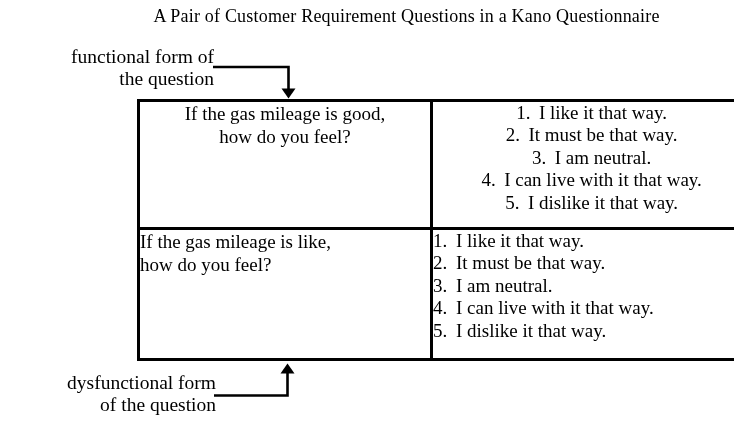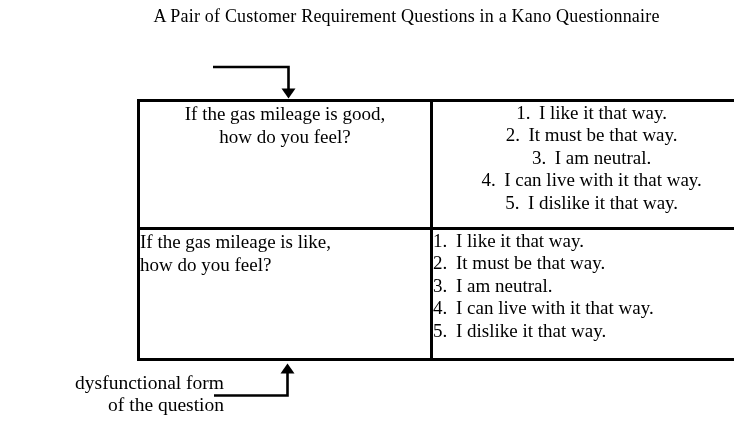--- a/index.html
+++ b/index.html
@@ -38,21 +38,21 @@
     text-align: right;
     white-space: pre-line;
   }
   .label-functional {
     top: 46px;
     left: 0;
     width: 171px;
   }
   .label-dysfunctional {
     top: 372px;
-    left: 8px;
+    left: 0;
     width: 173px;
   }
   table.kano-table {
     position: absolute;
     left: 94px;
     top: 99px;
     width: 616px;
     height: 259px;
     border-collapse: collapse;
     table-layout: fixed;
@@ -93,20 +93,22 @@
     pointer-events: none;
   }
 </style>
 </head>
 <body>
 
 <div class="page">
 
   <div class="title">A Pair of Customer Requirement Questions in a Kano Questionnaire</div>
 
+  <div class="side-label label-functional">functional form of
+the question</div>
 
   <div class="side-label label-dysfunctional">dysfunctional form
 of the question</div>
 
   <table class="kano-table">
     <tbody>
         <tr class="row-1">
       <td class="q-cell">
         <span class="q-text">If the gas mileage is good,
 how do you feel?</span>

